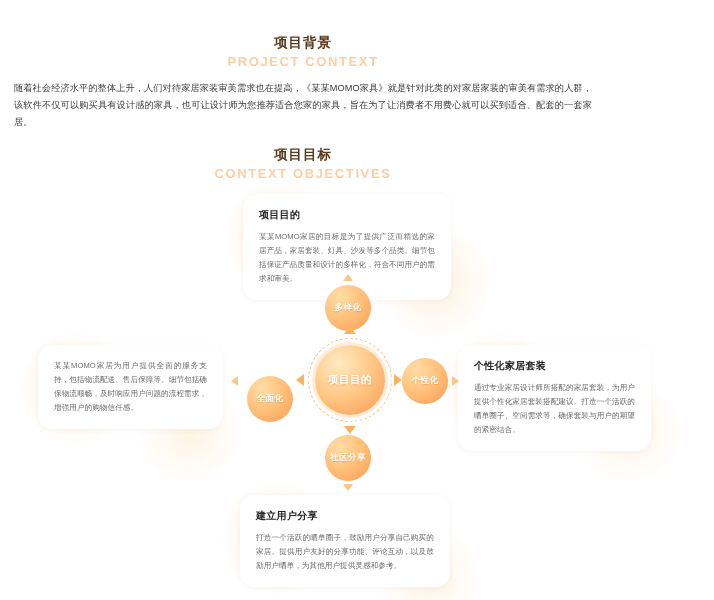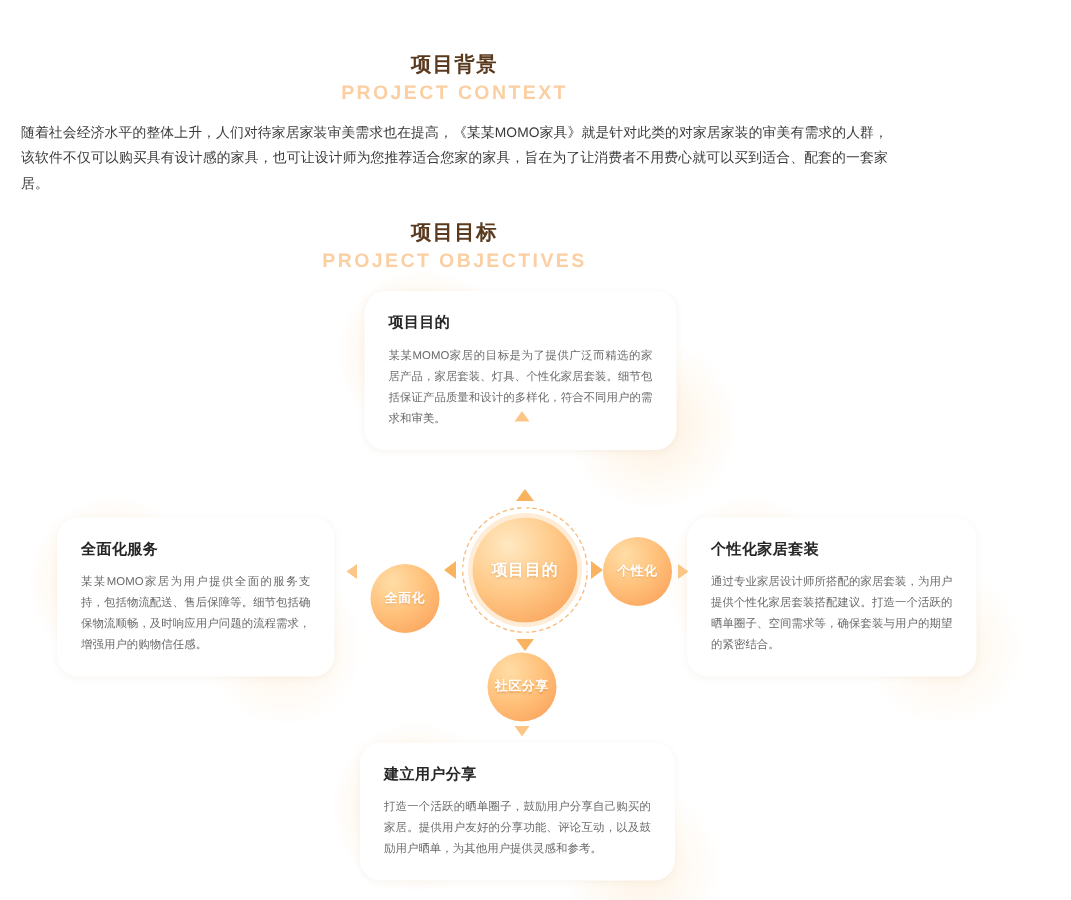--- a/index.html
+++ b/index.html
@@ -124,21 +124,21 @@
 
   <div class="sec-head" id="ctx-head">
     <div class="cn">项目背景</div>
     <div class="en">PROJECT CONTEXT</div>
   </div>
 
   <div class="ctx-body">随着社会经济水平的整体上升，人们对待家居家装审美需求也在提高，《某某MOMO家具》就是针对此类的对家居家装的审美有需求的人群，该软件不仅可以购买具有设计感的家具，也可让设计师为您推荐适合您家的家具，旨在为了让消费者不用费心就可以买到适合、配套的一套家居。</div>
 
   <div class="sec-head" id="obj-head">
     <div class="cn">项目目标</div>
-    <div class="en">PROJECT OBJECTIVES</div>
+    <div class="en">CONTEXT OBJECTIVES</div>
   </div>
 
   <div class="diagram">
 
     <div class="glow" style="left:222px; top:176px; width:120px; height:120px;
                 background:radial-gradient(circle, rgba(253,186,106,.30) 0%, rgba(253,186,106,0) 68%);"></div>
     <div class="glow" style="left:370px; top:228px; width:130px; height:110px;
                 background:radial-gradient(circle, rgba(253,200,130,.26) 0%, rgba(253,200,130,0) 68%);"></div>
     <div class="glow" style="left:16px; top:328px; width:120px; height:120px;
                 background:radial-gradient(circle, rgba(253,186,106,.28) 0%, rgba(253,186,106,0) 68%);"></div>
@@ -148,43 +148,45 @@
                 background:radial-gradient(circle, rgba(253,186,106,.28) 0%, rgba(253,186,106,0) 68%);"></div>
     <div class="glow" style="left:570px; top:382px; width:120px; height:100px;
                 background:radial-gradient(circle, rgba(253,200,130,.20) 0%, rgba(253,200,130,0) 68%);"></div>
     <div class="glow" style="left:218px; top:478px; width:120px; height:120px;
                 background:radial-gradient(circle, rgba(253,186,106,.28) 0%, rgba(253,186,106,0) 68%);"></div>
     <div class="glow" style="left:368px; top:528px; width:120px; height:100px;
                 background:radial-gradient(circle, rgba(253,200,130,.22) 0%, rgba(253,200,130,0) 68%);"></div>
 
     <div class="card" id="card-top">
       <h3>项目目的</h3>
-      <p>某某MOMO家居的目标是为了提供广泛而精选的家居产品，家居套装、灯具、个性化家居套装。细节包括保证产品质量和设计的多样化，符合不同用户的需求和审美。</p>
+      <p>某某MOMO家居的目标是为了提供广泛而精选的家居产品，家居套装、灯具、沙发等多个品类。细节包括保证产品质量和设计的多样化，符合不同用户的需求和审美。</p>
     </div>
 
     <div class="card" id="card-left">
-      <h3>全面化服务</h3>
       <p>某某MOMO家居为用户提供全面的服务支持，包括物流配送、售后保障等。细节包括确保物流顺畅，及时响应用户问题的流程需求，增强用户的购物信任感。</p>
     </div>
 
     <div class="card" id="card-right">
       <h3>个性化家居套装</h3>
       <p>通过专业家居设计师所搭配的家居套装，为用户提供个性化家居套装搭配建议。打造一个活跃的晒单圈子、空间需求等，确保套装与用户的期望的紧密结合。</p>
     </div>
 
     <div class="card" id="card-bottom">
       <h3>建立用户分享</h3>
       <p>打造一个活跃的晒单圈子，鼓励用户分享自己购买的家居。提供用户友好的分享功能、评论互动，以及鼓励用户晒单，为其他用户提供灵感和参考。</p>
     </div>
 
     <div class="mini up" style="left:343px; top:274px;"></div>
     <div class="mini left" style="left:231px; top:376px;"></div>
     <div class="mini right" style="left:452px; top:376px;"></div>
     <div class="mini down" style="left:343px; top:484px;"></div>
 
+    <div class="node sm" id="node-top">
+      <span>多样化</span>
+    </div>
     <div class="node sm" id="node-left">
       <span>全面化</span>
     </div>
     <div class="node sm" id="node-right">
       <span>个性化</span>
     </div>
     <div class="node sm" id="node-bottom">
       <span>社区分享</span>
     </div>
 

